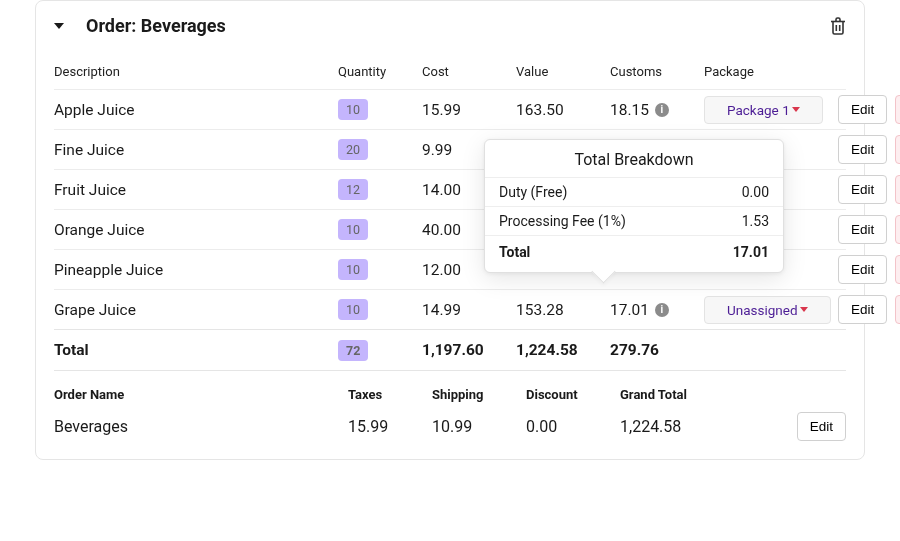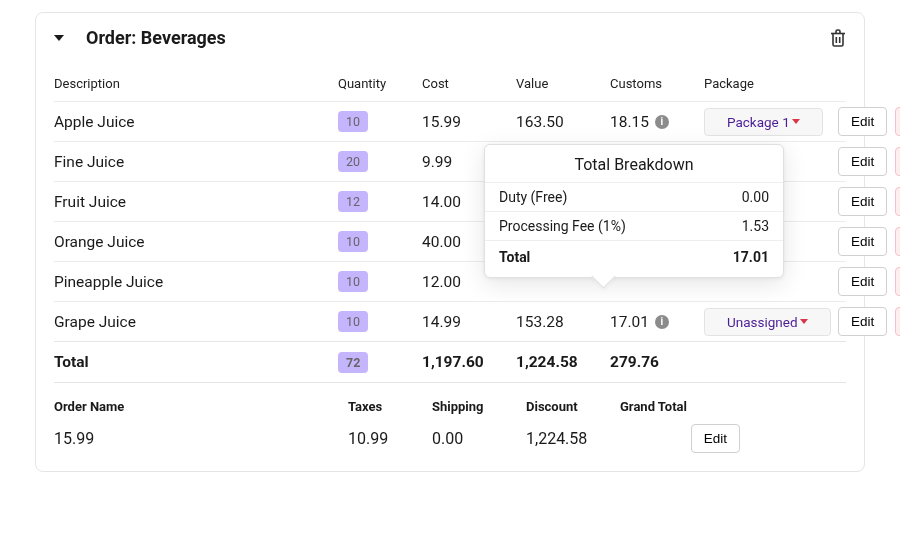--- a/index.html
+++ b/index.html
@@ -7,21 +7,21 @@
     margin: 0;
     font-family: -apple-system, BlinkMacSystemFont, "Segoe UI", Roboto, Helvetica, Arial, sans-serif;
     background: #fff;
     color: #1a1a1a;
     padding: 0;
   }
   .card {
     width: 830px;
     border: 1px solid #e5e5e5;
     border-radius: 8px;
-    margin: 12px auto;
+    margin: 0 auto;
     overflow: visible;
     position: relative;
   }
   .card-header {
     display: flex;
     align-items: center;
     padding: 14px 18px 10px 18px;
   }
   .caret-down {
     width: 0; height: 0;
@@ -147,21 +147,21 @@
     column-gap: 4px;
     row-gap: 10px;
   }
   .footer-label { font-size: 13px; font-weight: 700; }
   .footer-val { font-size: 16px; }
   .footer-edit { justify-self: end; }
 
   
   .popover {
     position: absolute;
-    top: 131px;
+    top: 138px;
     left: 448px;
     width: 300px;
     background: #fff;
     border: 1px solid #e0e0e0;
     border-radius: 6px;
     box-shadow: 0 6px 24px rgba(0,0,0,0.10), 0 1px 4px rgba(0,0,0,0.06);
     z-index: 10;
     font-size: 14px;
   }
   .popover-title {
@@ -333,20 +333,21 @@
 
 
   <div class="footer">
     <div class="footer-label">Order Name</div>
     <div class="footer-label">Taxes</div>
     <div class="footer-label">Shipping</div>
     <div class="footer-label">Discount</div>
     <div class="footer-label">Grand Total</div>
     <div></div>
 
+    <div class="footer-val">Beverages</div>
     <div class="footer-val">15.99</div>
     <div class="footer-val">10.99</div>
     <div class="footer-val">0.00</div>
     <div class="footer-val">1,224.58</div>
     <div class="footer-edit">
       <button class="btn">Edit</button>
     </div>
   </div>
 
   <div class="popover">

